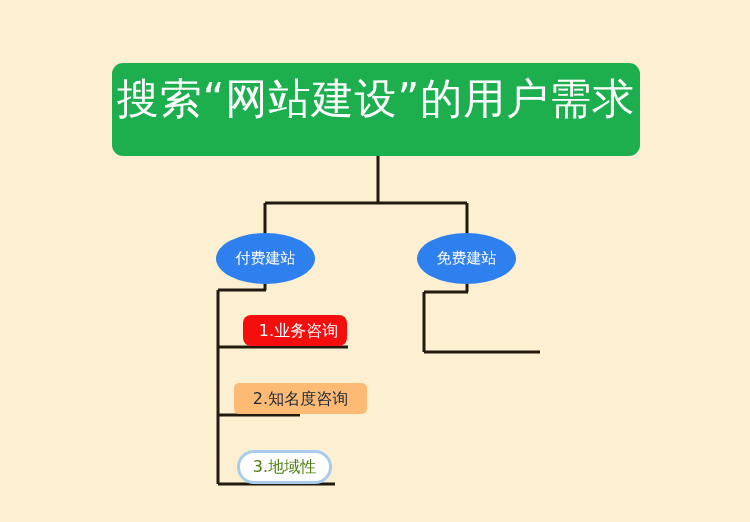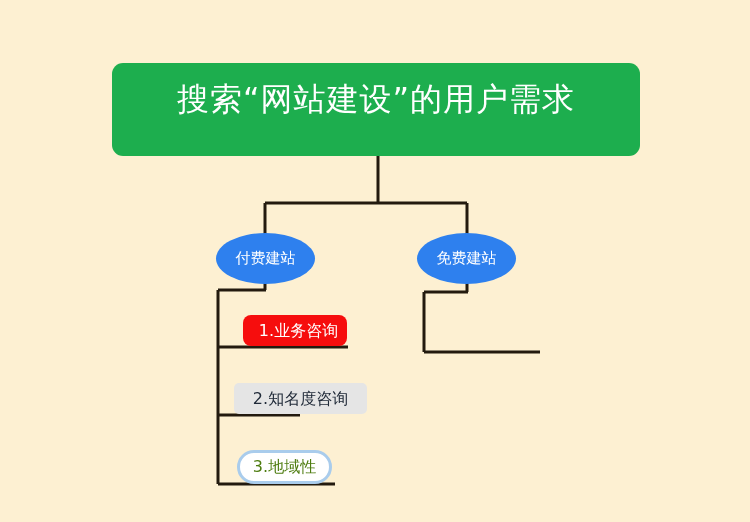--- a/index.html
+++ b/index.html
@@ -40,21 +40,21 @@
 
   
   .root-node {
     left: 112px;
     top: 63px;
     width: 528px;
     height: 93px;
     background: #1DAE4E;
     border-radius: 11px;
     color: #FFFFFF;
-    font-size: 32px;
+    font-size: 42px;
     letter-spacing: 1px;
     padding-bottom: 21px;
   }
 
   
   .ellipse-node {
     width: 99px;
     height: 51px;
     background: #2E80EE;
     border-radius: 50%;
@@ -74,21 +74,21 @@
     border-radius: 8px;
     color: #FFFFFF;
     font-size: 16px;
     padding-left: 7px;
   }
   .leaf-gray {
     left: 234px;
     top: 383px;
     width: 133px;
     height: 31px;
-    background: #e5e5e5;
+    background: #fdba74;
     border-radius: 5px;
     color: #202A38;
     font-size: 16px;
   }
   .leaf-blue-pill {
     left: 237px;
     top: 450px;
     width: 95px;
     height: 34px;
     background: #FFFFFF;

